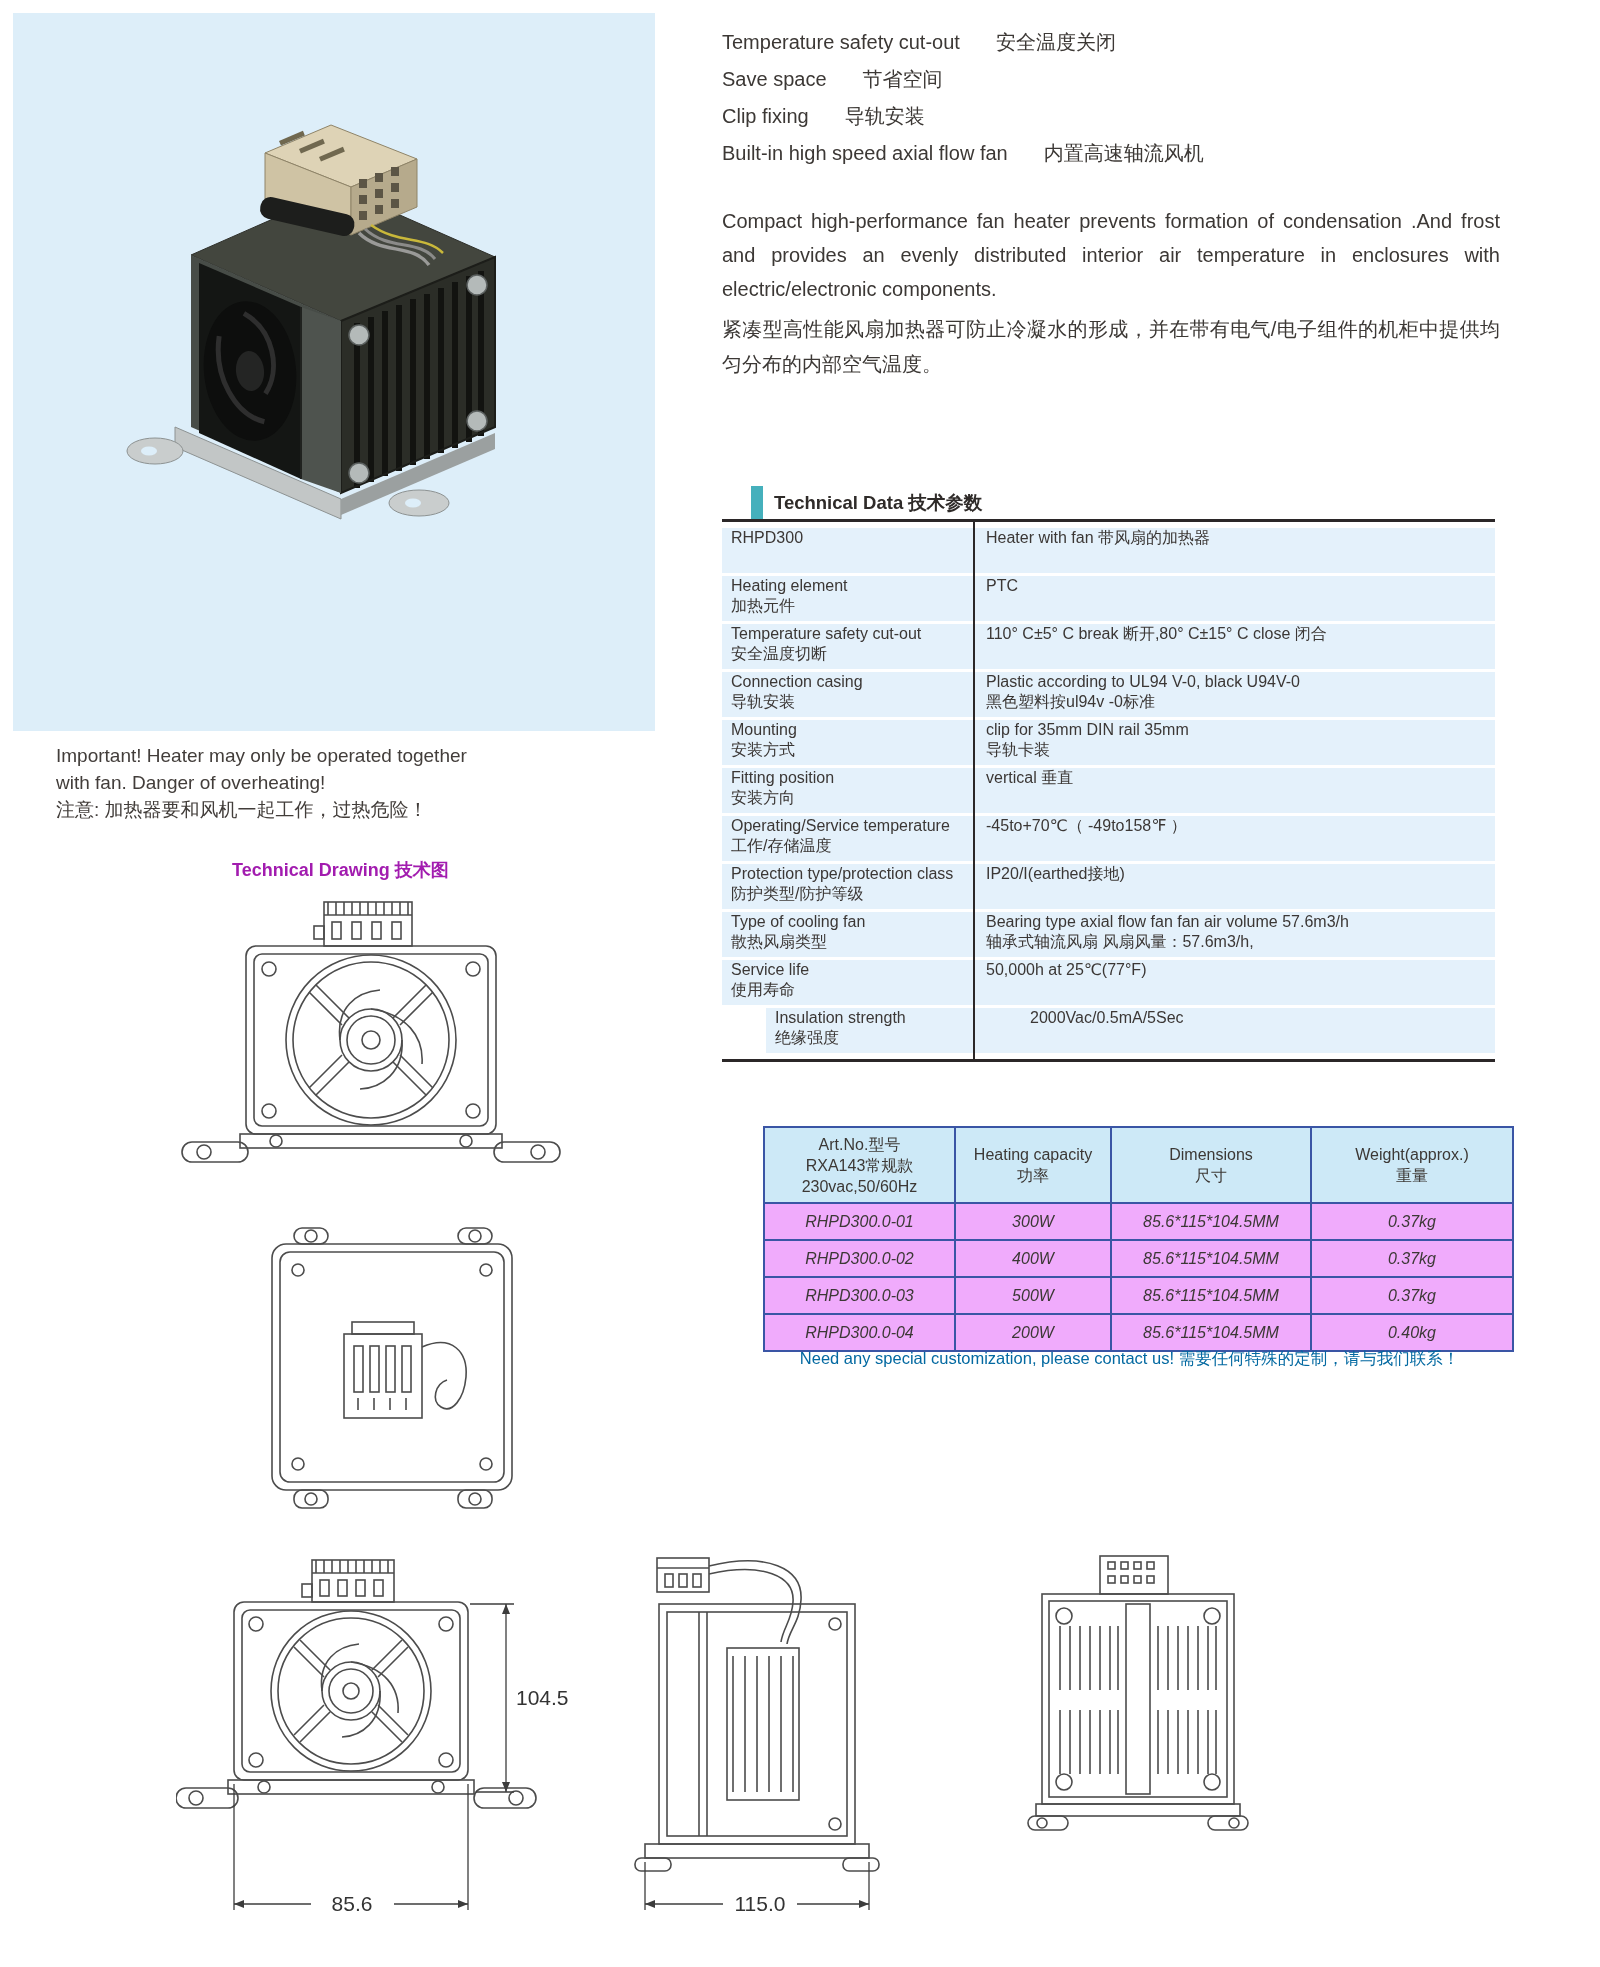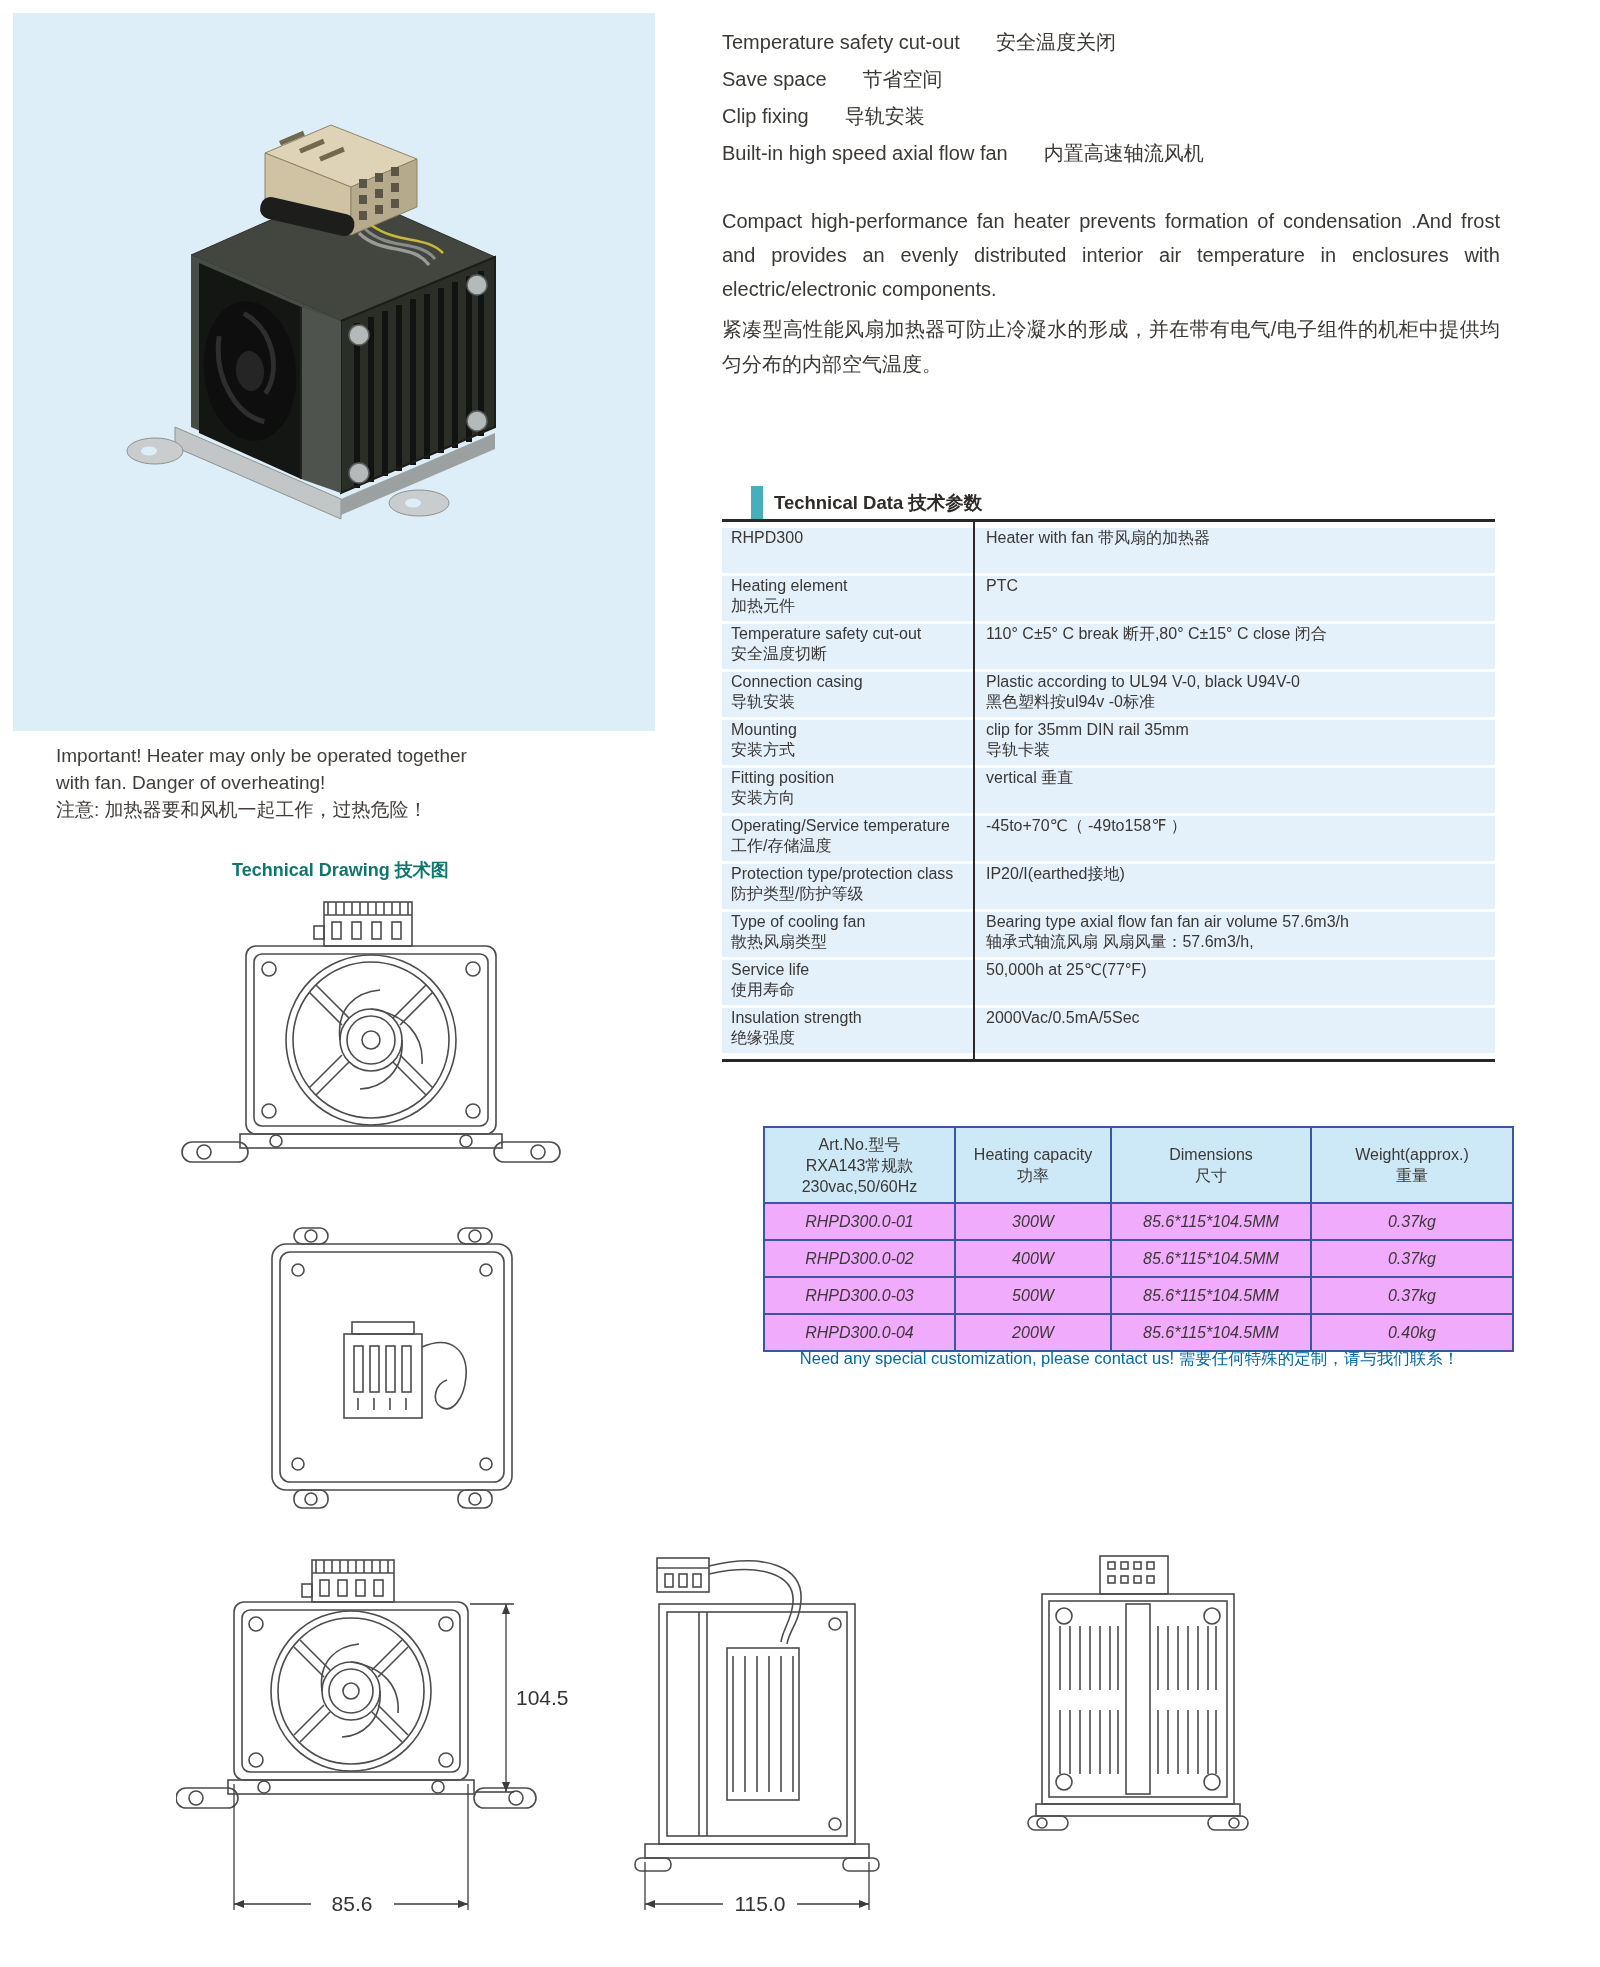--- a/index.html
+++ b/index.html
@@ -16,29 +16,29 @@
 
   
   .desc{left:722px;top:204px;width:778px;}
   .desc p{margin:0 0 6px 0;font-size:20px;line-height:34px;text-align:justify;color:#3c3835;}
   .desc p.zh{line-height:35px;}
 
   
   .warning{left:56px;top:742px;font-size:19px;line-height:27px;color:#423d3a;}
 
   
-  .td-label{left:232px;top:858px;font-size:18px;font-weight:bold;color:#0f766e;}
+  .td-label{left:232px;top:858px;font-size:18px;font-weight:bold;color:#a21caf;}
 
   
   .tech-title{left:722px;top:486px;display:flex;align-items:center;height:33px;padding-left:29px;}
   .teal-bar{display:inline-block;width:12px;height:33px;background:#45b0bc;}
   .tech-title-text{margin-left:11px;font-size:18.5px;font-weight:bold;color:#2f2b29;}
   .tech-table{left:722px;top:519px;width:773px;border-top:3px solid #2b2728;border-bottom:3px solid #2b2728;padding-top:6px;}
   .trow{display:flex;height:45px;margin-bottom:3px;background:#e4f1fb;}
-  .trow:last-child{margin-bottom:6px;}
+  .trow:last-child{margin-bottom:6px;margin-left:44px;}
   .tcell{display:flex;flex-direction:column;justify-content:flex-start;font-size:16px;line-height:20px;}
   .tlabel{width:251px;padding-left:9px;box-sizing:border-box;}
   .tvalue{flex:1;padding-left:13px;}
   .tdivider{position:absolute;left:251px;top:0;bottom:0;width:2px;background:#2b2728;}
 
   
   .ptable{left:763px;top:1126px;border-collapse:collapse;table-layout:fixed;width:733px;}
   .ptable td{border:2px solid #3a55a5;text-align:center;vertical-align:middle;font-size:16px;color:#3c3835;}
   .ptable .phead td{background:#cde9f7;height:72px;line-height:21px;}
   .ptable .prow td{background:#f0abfc;height:33px;font-style:italic;}

